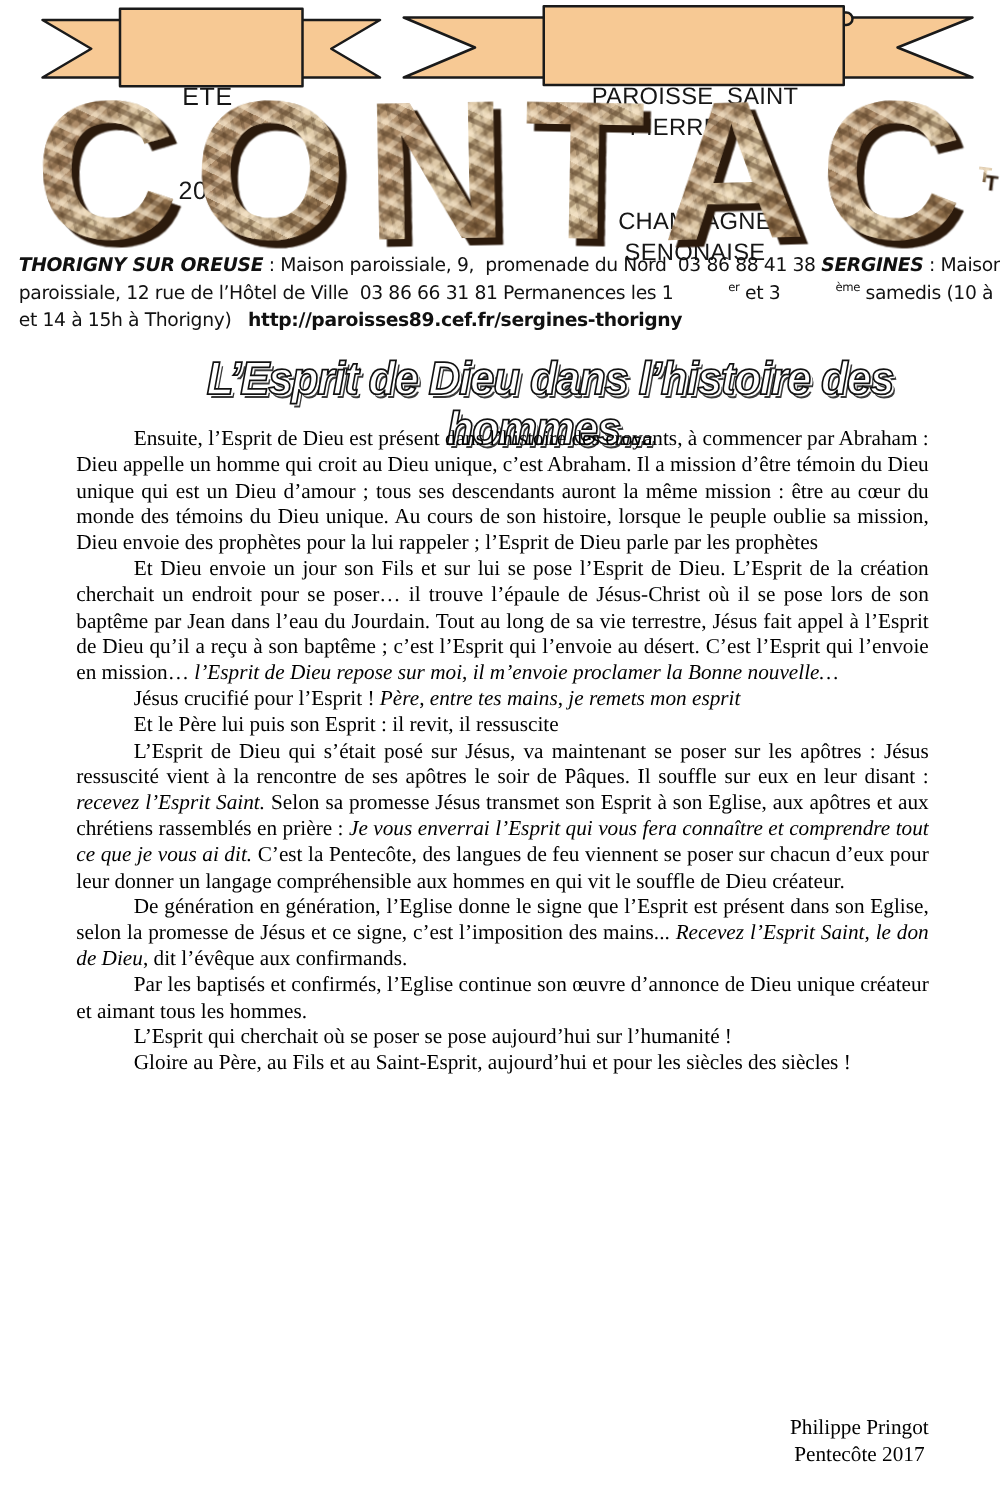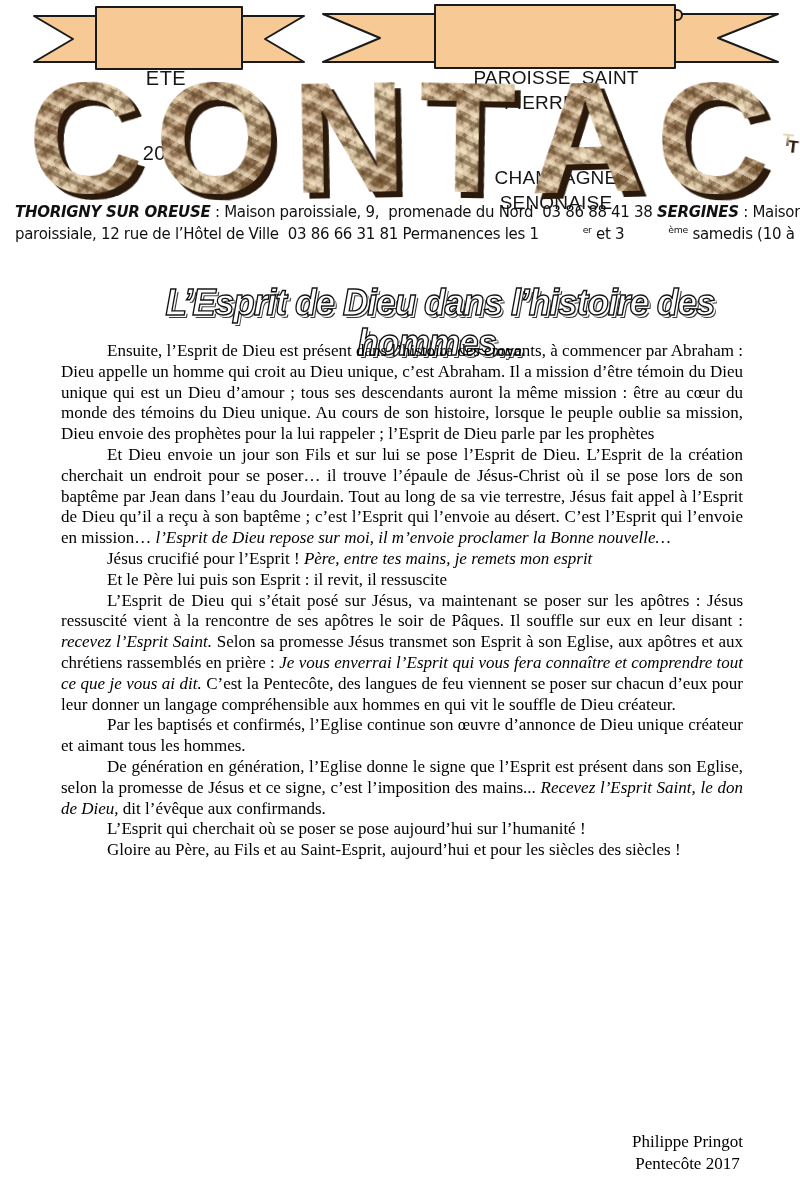--- a/index.html
+++ b/index.html
@@ -118,32 +118,33 @@
       <span class="ltr ltr-2">N</span>
       <span class="ltr ltr-3">T</span>
       <span class="ltr ltr-4">A</span>
       <span class="ltr ltr-5">C</span>
       <span class="ltr ltr-6">T</span>
     </div>
 
   <div class="contact-info">
     <div class="line"><span class="seg-bolditalic">THORIGNY SUR OREUSE</span><span class="seg-normal"> : Maison paroissiale, 9,  promenade du Nord  03 86 88 41 38 </span><span class="seg-bolditalic">SERGINES</span><span class="seg-normal"> : Maison</span></div>
     <div class="line"><span class="seg-normal">paroissiale, 12 rue de l’Hôtel de Ville  03 86 66 31 81 Permanences les 1</span><span class="seg-sup">er</span><span class="seg-normal"> et 3</span><span class="seg-sup">ème</span><span class="seg-normal"> samedis (10 à 12 h à Sergines</span></div>
+    <div class="line"><span class="seg-normal">et 14 à 15h à Thorigny)   </span><span class="seg-bold">http://paroisses89.cef.fr/sergines-thorigny</span></div>
   </div>
 
   <div class="headline">L’Esprit de Dieu dans l’histoire des hommes...</div>
 
   <div class="article">
     <p><span class="seg-normal">Ensuite, l’Esprit de Dieu est présent dans l’histoire des croyants, à commencer par Abraham : Dieu appelle un homme qui croit au Dieu unique, c’est Abraham. Il a mission d’être témoin du Dieu unique qui est un Dieu d’amour ; tous ses descendants auront la même mission : être au cœur du monde des témoins du Dieu unique. Au cours de son histoire, lorsque le peuple oublie sa mission, Dieu envoie des prophètes pour la lui rappeler ; l’Esprit de Dieu parle par les prophètes</span></p>
     <p><span class="seg-normal">Et Dieu envoie un jour son Fils et sur lui se pose l’Esprit de Dieu. L’Esprit de la création cherchait un endroit pour se poser… il trouve l’épaule de Jésus-Christ où il se pose lors de son baptême par Jean dans l’eau du Jourdain. Tout au long de sa vie terrestre, Jésus fait appel à l’Esprit de Dieu qu’il a reçu à son baptême ; c’est l’Esprit qui l’envoie au désert. C’est l’Esprit qui l’envoie en mission… </span><span class="seg-italic">l’Esprit de Dieu repose sur moi, il m’envoie proclamer la Bonne nouvelle…</span></p>
     <p><span class="seg-normal">Jésus crucifié pour l’Esprit ! </span><span class="seg-italic">Père, entre tes mains, je remets mon esprit</span></p>
     <p><span class="seg-normal">Et le Père lui puis son Esprit : il revit, il ressuscite</span></p>
     <p><span class="seg-normal">L’Esprit de Dieu qui s’était posé sur Jésus, va maintenant se poser sur les apôtres : Jésus ressuscité vient à la rencontre de ses apôtres le soir de Pâques. Il souffle sur eux en leur disant : </span><span class="seg-italic">recevez l’Esprit Saint.</span><span class="seg-normal"> Selon sa promesse Jésus transmet son Esprit à son Eglise, aux apôtres et aux chrétiens rassemblés en prière : </span><span class="seg-italic">Je vous enverrai l’Esprit qui vous fera connaître et comprendre tout ce que je vous ai dit.</span><span class="seg-normal"> C’est la Pentecôte, des langues de feu viennent se poser sur chacun d’eux pour leur donner un langage compréhensible aux hommes en qui vit le souffle de Dieu créateur.</span></p>
+    <p><span class="seg-normal">De génération en génération, l’Eglise donne le signe que l’Esprit est présent dans son Eglise, selon la promesse de Jésus et ce signe, c’est l’imposition des mains... </span><span class="seg-italic">Recevez l’Esprit Saint, le don de Dieu</span><span class="seg-normal">, dit l’évêque aux confirmands.</span></p>
     <p><span class="seg-normal">Par les baptisés et confirmés, l’Eglise continue son œuvre d’annonce de Dieu unique créateur et aimant tous les hommes.</span></p>
-    <p><span class="seg-normal">De génération en génération, l’Eglise donne le signe que l’Esprit est présent dans son Eglise, selon la promesse de Jésus et ce signe, c’est l’imposition des mains... </span><span class="seg-italic">Recevez l’Esprit Saint, le don de Dieu</span><span class="seg-normal">, dit l’évêque aux confirmands.</span></p>
     <p><span class="seg-normal">L’Esprit qui cherchait où se poser se pose aujourd’hui sur l’humanité !</span></p>
     <p><span class="seg-normal">Gloire au Père, au Fils et au Saint-Esprit, aujourd’hui et pour les siècles des siècles !</span></p>
   </div>
 
   <div class="signature">
     <div class="sig-inner">
       <div>Philippe Pringot</div>
       <div>Pentecôte 2017</div>
     </div>
   </div>

